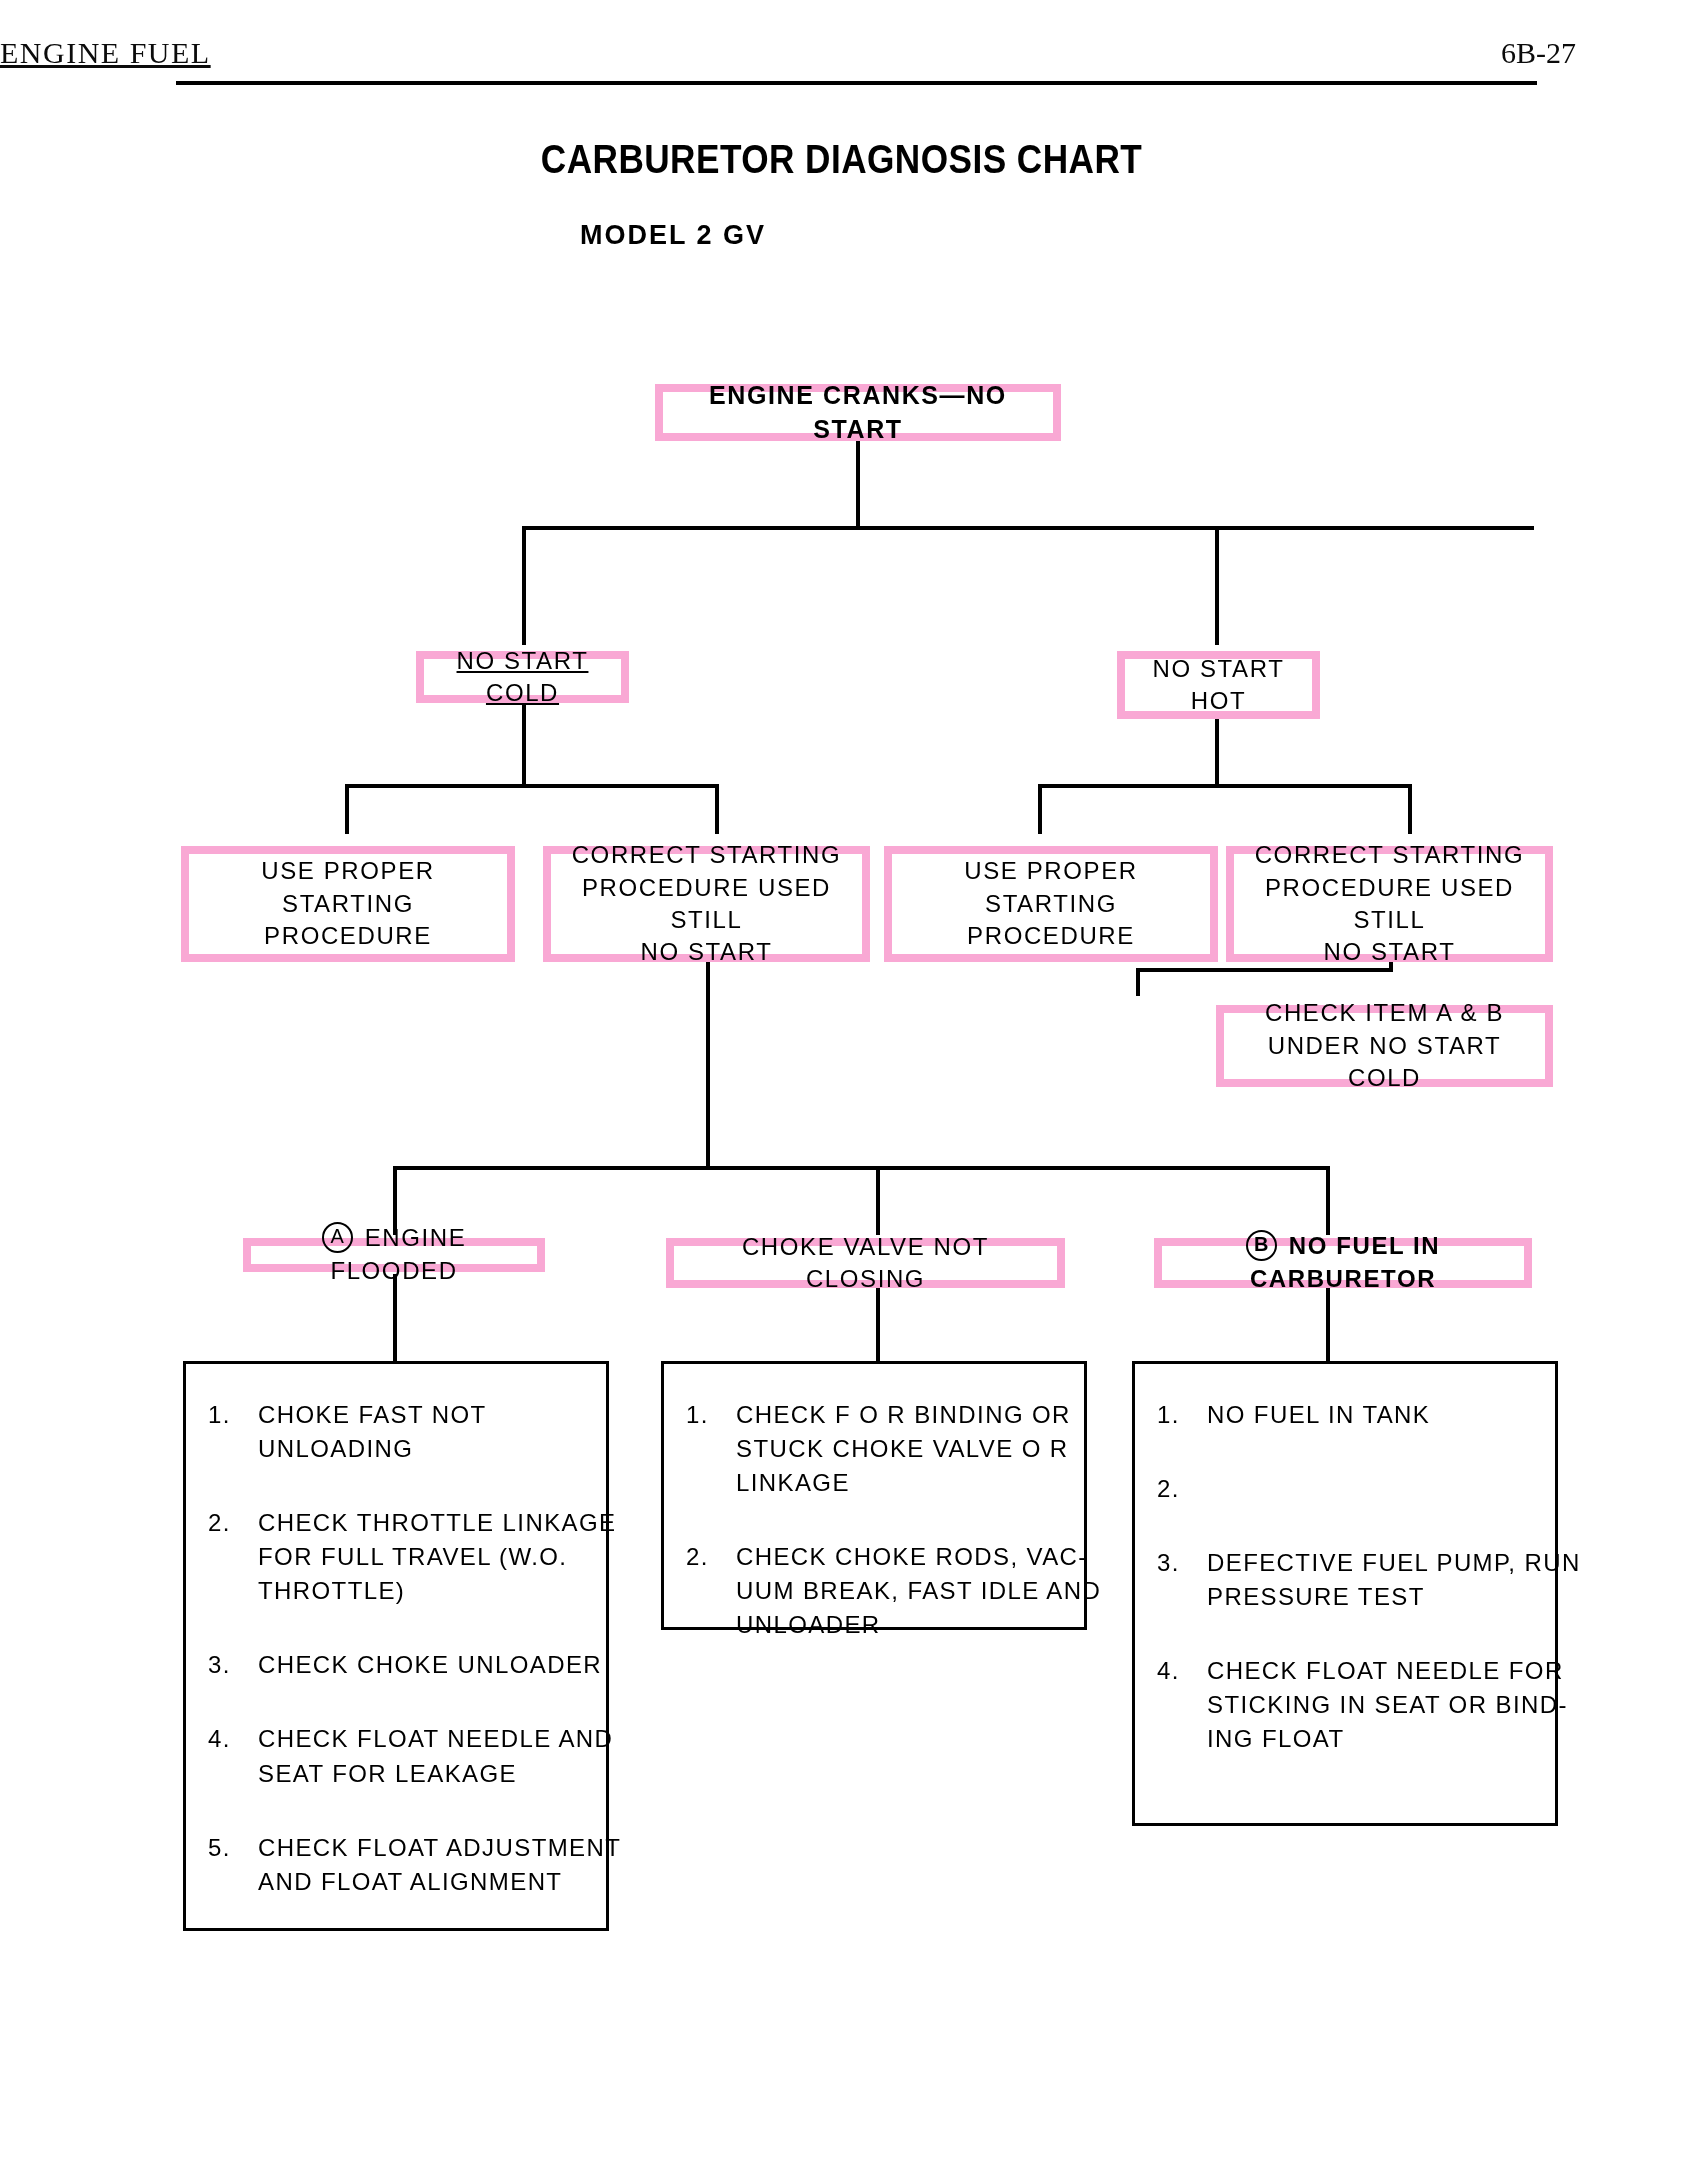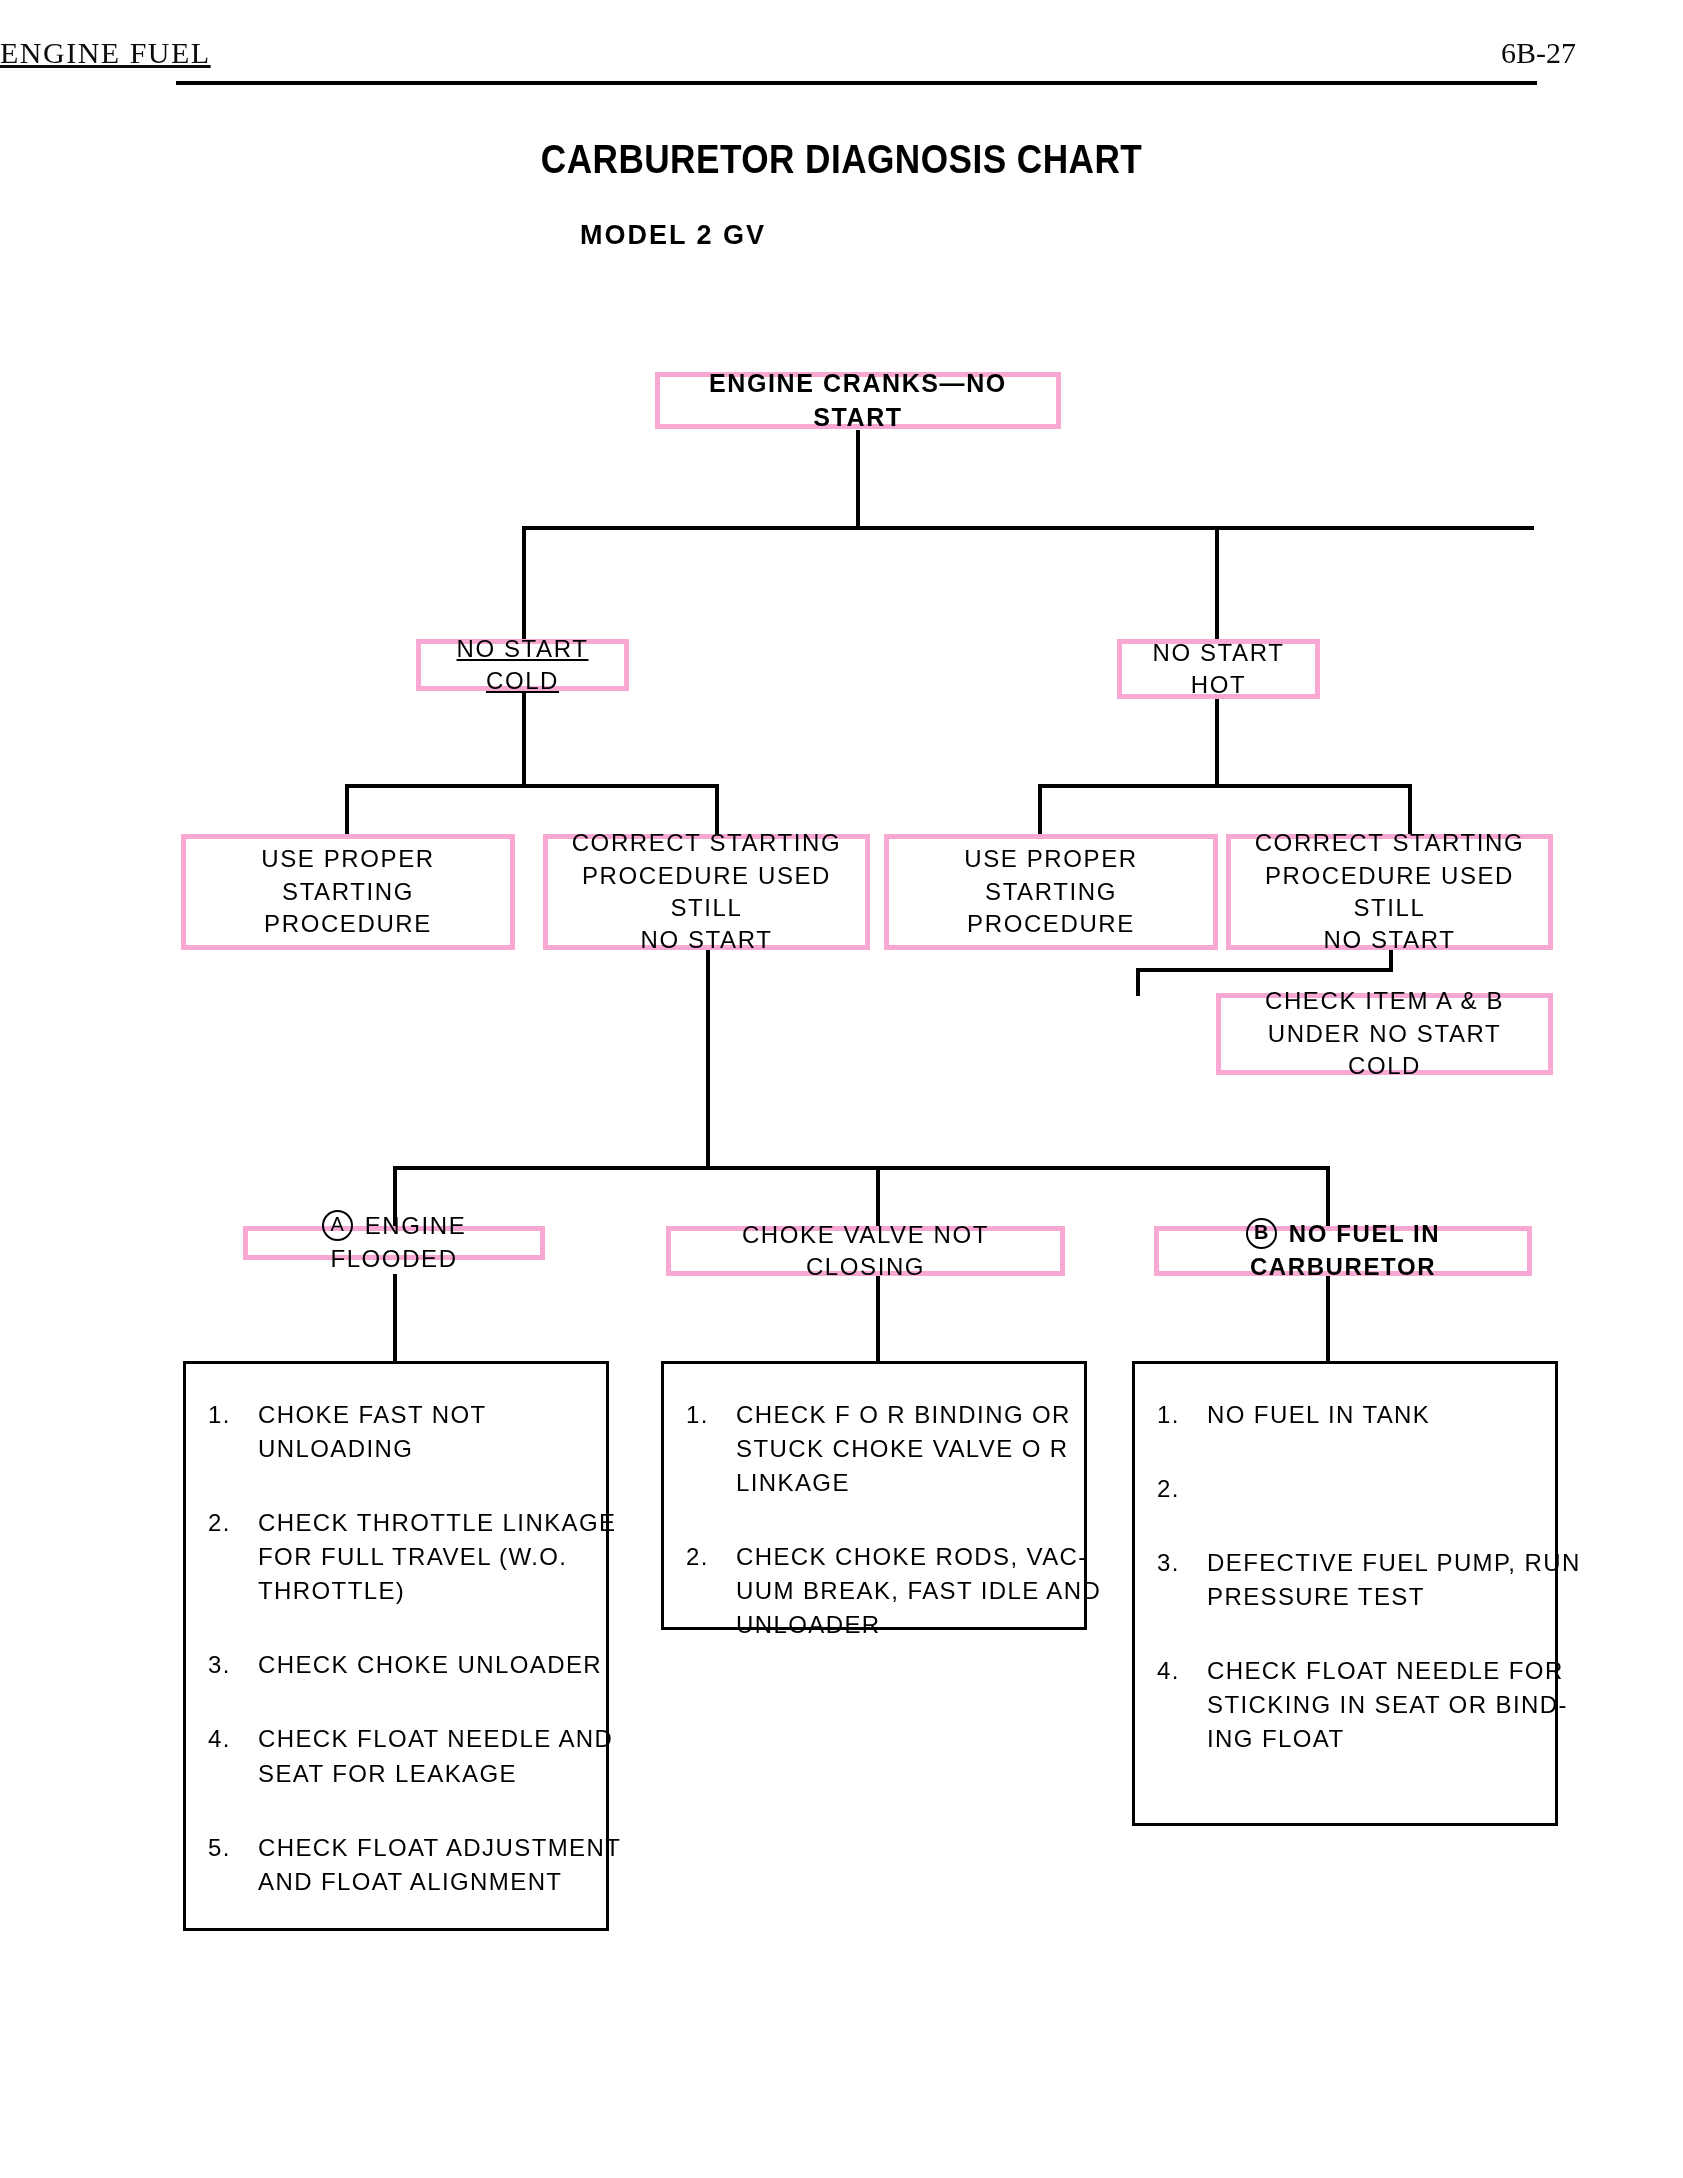--- a/index.html
+++ b/index.html
@@ -65,29 +65,30 @@
     width: 1346px;
     text-align: center;
     font-size: 27px;
     font-weight: bold;
     letter-spacing: 2px;
   }
 
   
   .box {
     position: absolute;
-    border: 5px solid #f9a8d4;
+    border: 8px solid #f9a8d4;
     box-sizing: border-box;
     background: #fff;
     display: flex;
     align-items: center;
     justify-content: center;
     text-align: center;
     line-height: 1.35;
     letter-spacing: 1.4px;
+    margin-top: 12px;
   }
   .box span.txt { display: block; padding: 0 8px; }
 
   .b-head { font-size: 25px; font-weight: bold; letter-spacing: 1.6px; }
   .b-norm { font-size: 24px; font-weight: normal; letter-spacing: 1.6px; }
 
   .circ {
     display: inline-block;
     width: 27px;
     height: 27px;
@@ -170,21 +171,21 @@
   <div class="ln" style="left:876px; top:1274px; width:4px; height:89px;"></div>
   <div class="ln" style="left:1326px; top:1274px; width:4px; height:89px;"></div>
 
   <div class="box b-head" style="left:655px; top:372px; width:406px; height:57px;">
     <span class="txt">ENGINE CRANKS—NO START</span>
   </div>
 
   <div class="box b-norm" style="left:416px; top:639px; width:213px; height:52px;text-decoration:underline;">
     <span class="txt">NO START COLD</span>
   </div>
-  <div class="box b-norm" style="left:1117px; top:639px; width:203px; height:60px;">
+  <div class="box b-norm" style="left:1117px; top:639px; width:203px; height:68px;">
     <span class="txt">NO START HOT</span>
   </div>
 
   <div class="box b-norm" style="left:181px; top:834px; width:334px; height:116px;">
     <span class="txt">
       <span>USE  PROPER  STARTING</span><br>
       <span>PROCEDURE</span>
     </span>
   </div>
 

